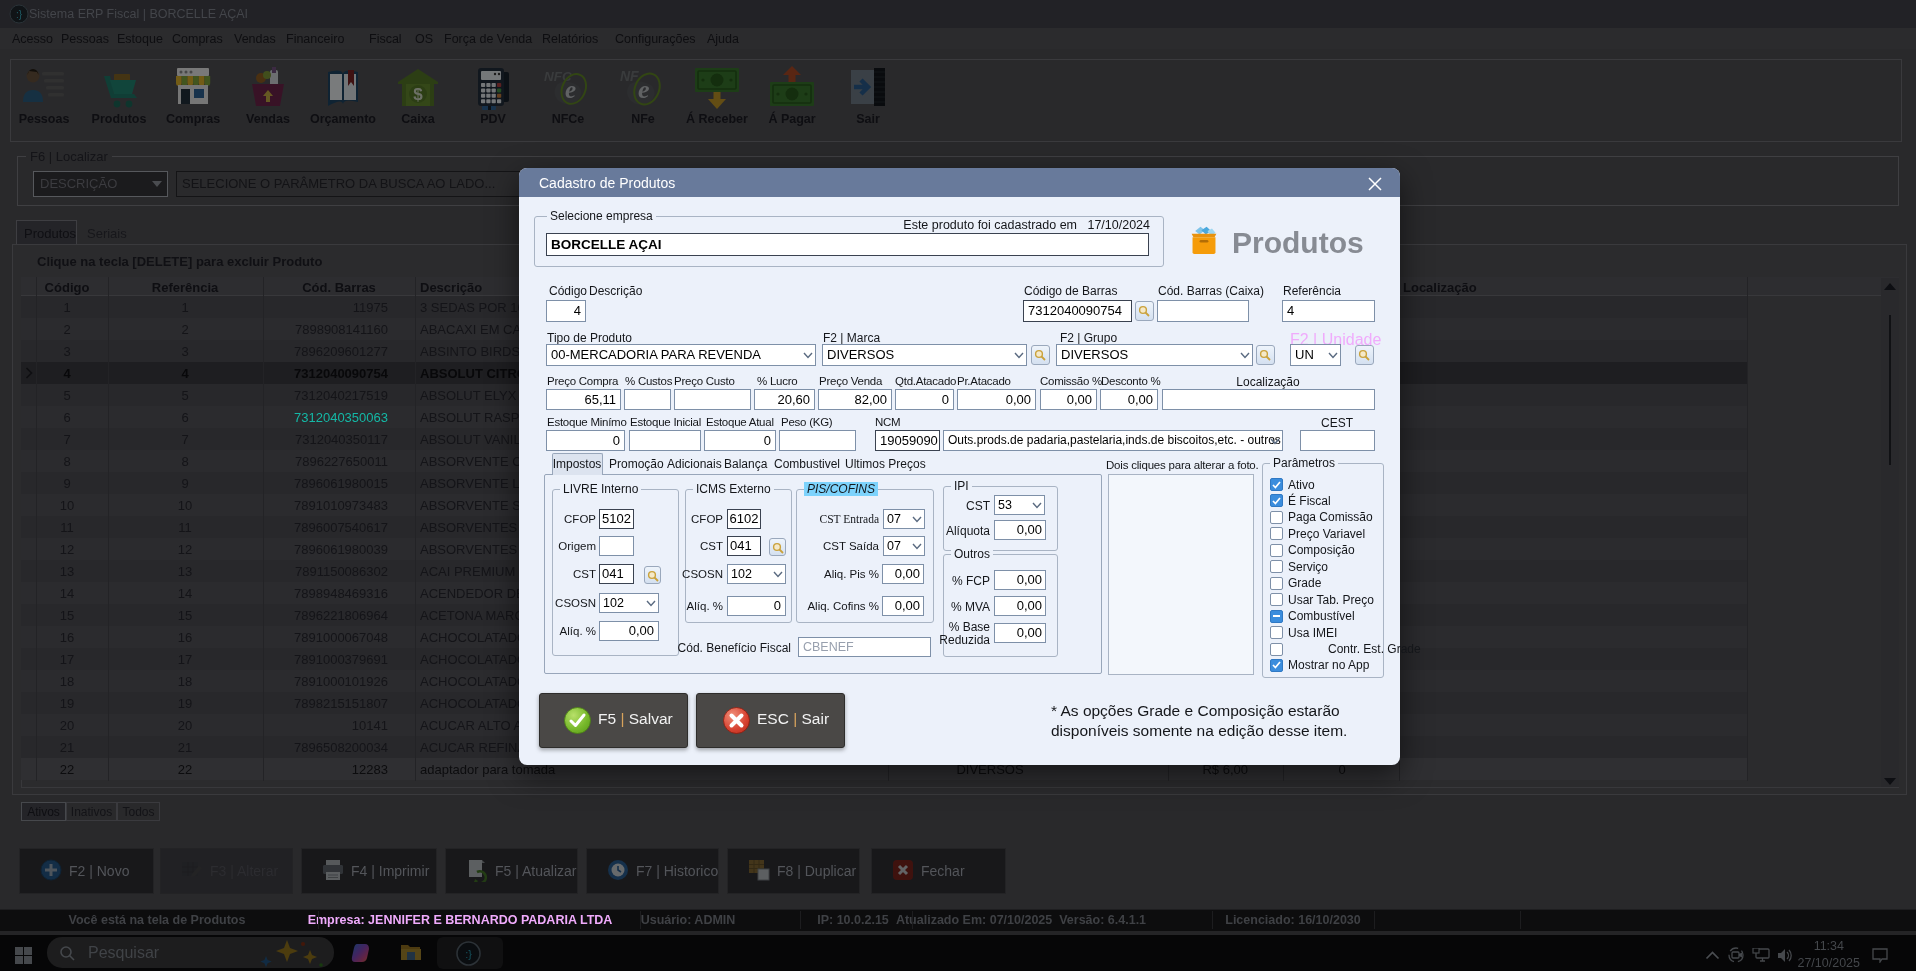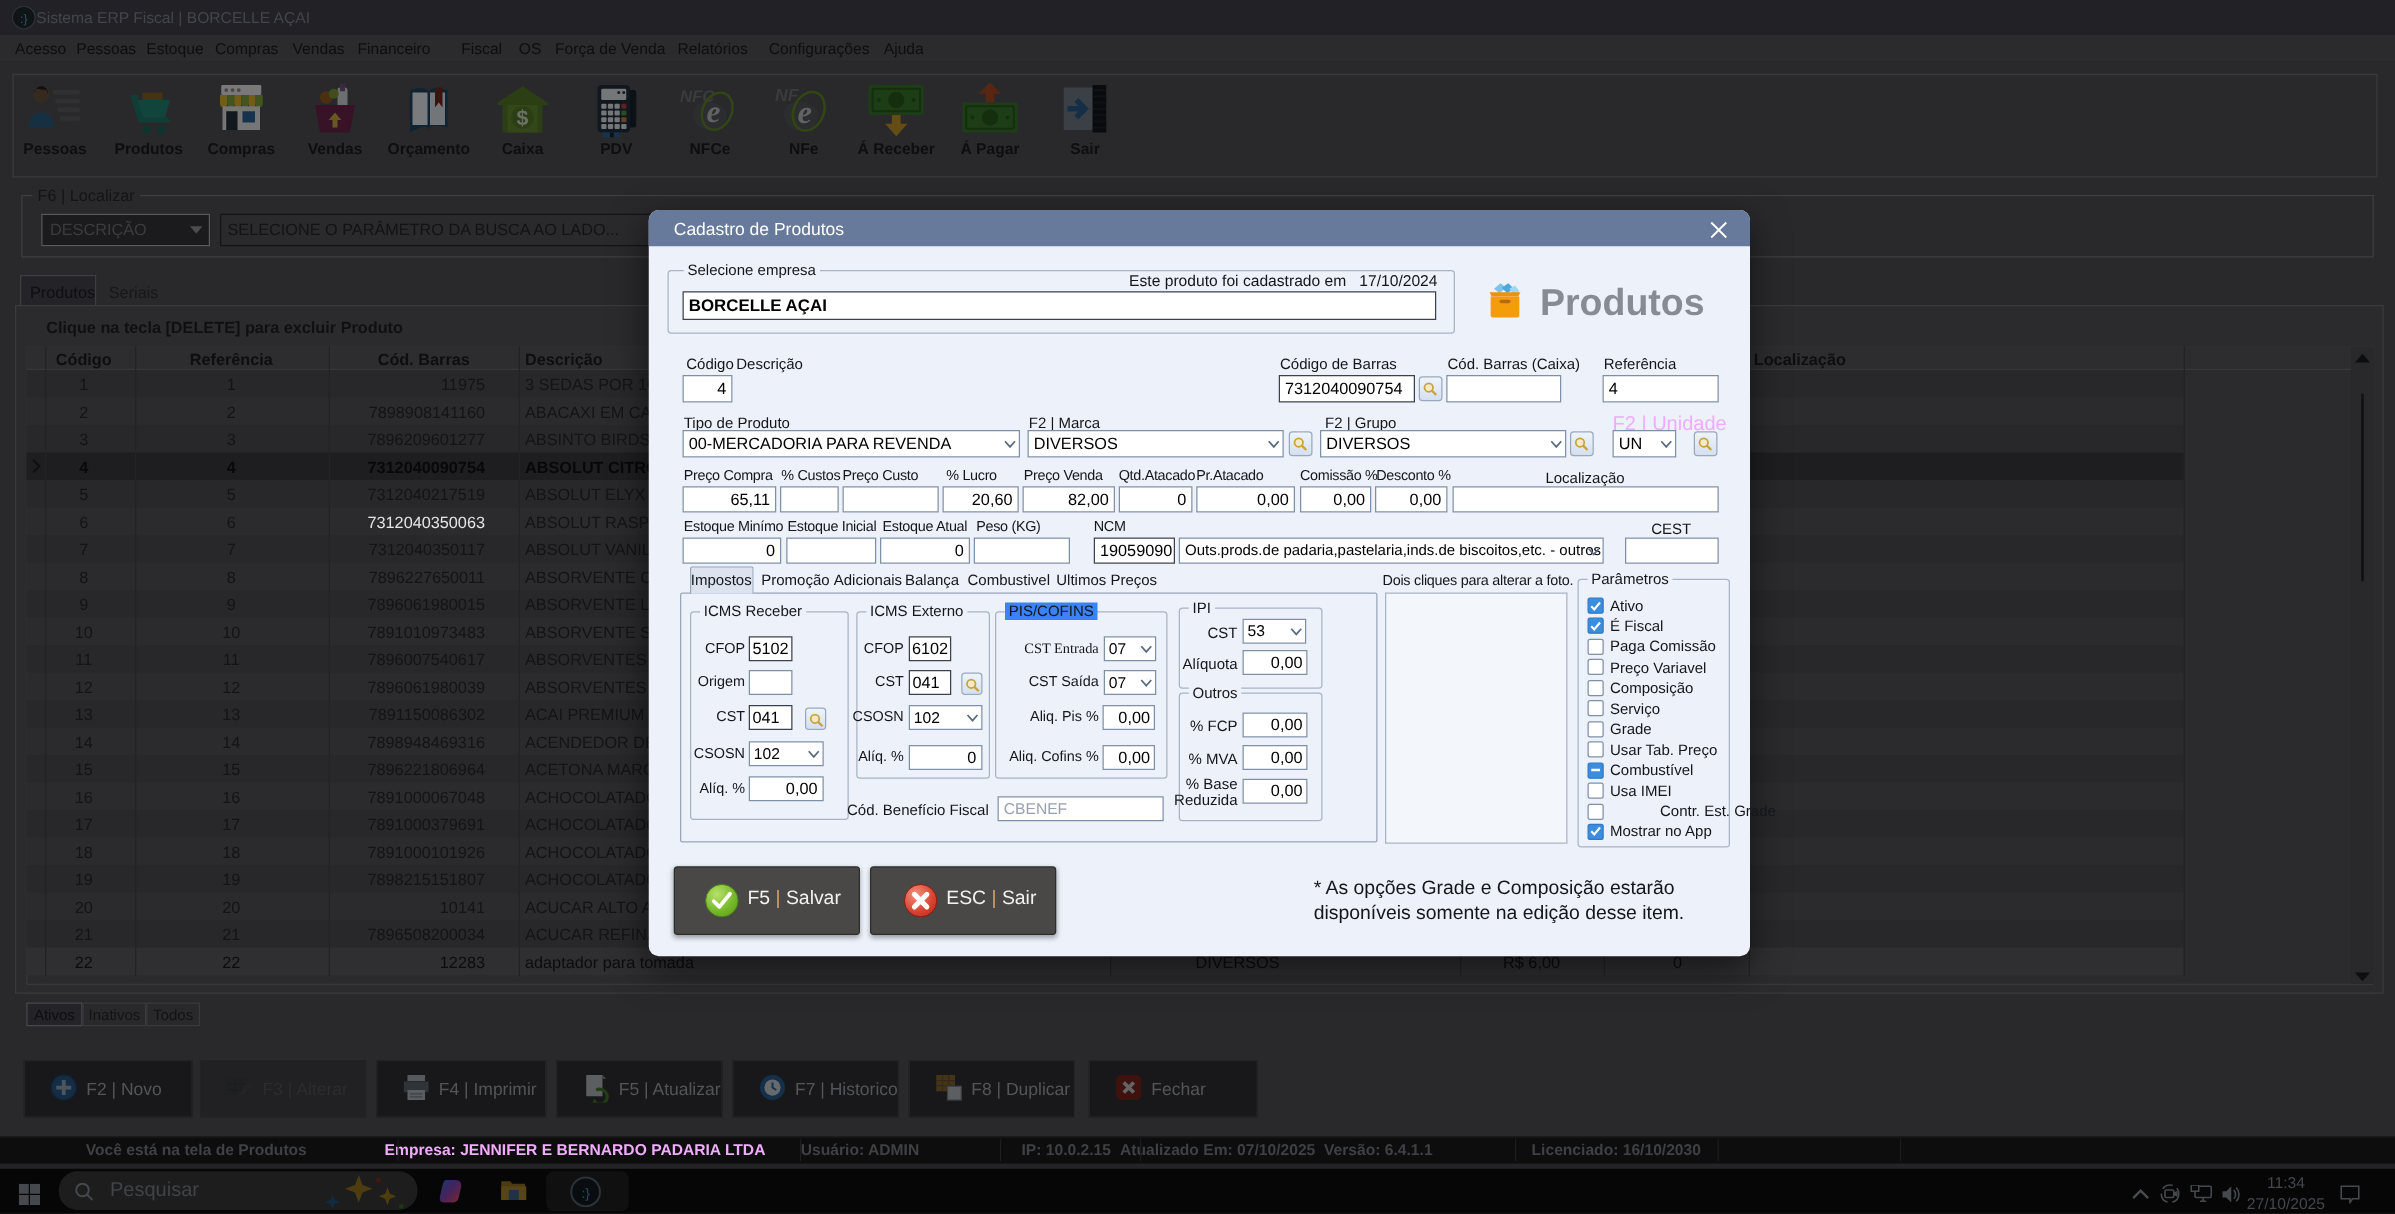--- a/index.html
+++ b/index.html
@@ -257,21 +257,21 @@
       <path d="M1.5 1 L6.5 6 L1.5 11" stroke="#0f0f12" stroke-width="1.6" fill="none"></path>
     </svg>
 <div class="abs" style="left:21px;top:384px;width:1726px;height:22px;background:#28282b;"></div>
 <div class="lbl" style="left:67px;top:388px;transform:translateX(-50%);font-size:13px;color:#141418;font-weight:normal;">5</div>
 <div class="lbl" style="left:185px;top:388px;transform:translateX(-50%);font-size:13px;color:#141418;font-weight:normal;">5</div>
 <div class="lbl" style="left:388px;top:388px;transform:translateX(-100%);font-size:13px;color:#141418;font-weight:normal;">7312040217519</div>
 <div class="lbl" style="left:420px;top:388px;font-size:13px;color:#141418;font-weight:normal;">ABSOLUT ELYX 750ML</div>
 <div class="abs" style="left:21px;top:406px;width:1726px;height:22px;background:#2b2b2e;"></div>
 <div class="lbl" style="left:67px;top:410px;transform:translateX(-50%);font-size:13px;color:#141418;font-weight:normal;">6</div>
 <div class="lbl" style="left:185px;top:410px;transform:translateX(-50%);font-size:13px;color:#141418;font-weight:normal;">6</div>
-<div class="lbl" style="left:388px;top:410px;transform:translateX(-100%);font-size:13px;color:#e5e5e5;font-weight:normal;">7312040350063</div>
+<div class="lbl" style="left:388px;top:410px;transform:translateX(-100%);font-size:13px;color:#14b8a6;font-weight:normal;">7312040350063</div>
 <div class="lbl" style="left:420px;top:410px;font-size:13px;color:#141418;font-weight:normal;">ABSOLUT RASPBERRY 750ML</div>
 <div class="abs" style="left:21px;top:428px;width:1726px;height:22px;background:#28282b;"></div>
 <div class="lbl" style="left:67px;top:432px;transform:translateX(-50%);font-size:13px;color:#141418;font-weight:normal;">7</div>
 <div class="lbl" style="left:185px;top:432px;transform:translateX(-50%);font-size:13px;color:#141418;font-weight:normal;">7</div>
 <div class="lbl" style="left:388px;top:432px;transform:translateX(-100%);font-size:13px;color:#141418;font-weight:normal;">7312040350117</div>
 <div class="lbl" style="left:420px;top:432px;font-size:13px;color:#141418;font-weight:normal;">ABSOLUT VANILIA 750ML</div>
 <div class="abs" style="left:21px;top:450px;width:1726px;height:22px;background:#2b2b2e;"></div>
 <div class="lbl" style="left:67px;top:454px;transform:translateX(-50%);font-size:13px;color:#141418;font-weight:normal;">8</div>
 <div class="lbl" style="left:185px;top:454px;transform:translateX(-50%);font-size:13px;color:#141418;font-weight:normal;">8</div>
 <div class="lbl" style="left:388px;top:454px;transform:translateX(-100%);font-size:13px;color:#141418;font-weight:normal;">7896227650011</div>
@@ -609,21 +609,21 @@
 <div class="abs" style="left:1300px;top:430px;width:75px;height:21px;background:#fff;border:1px solid #7e90a8;font-size:13px;color:#000;text-align:left;padding:0 4px;line-height:19px;white-space:nowrap;overflow:hidden;z-index:2;"></div>
 <div class="abs" style="left:552px;top:453px;width:51px;height:22px;background:#dce3ef;border:1px solid #98a6ba;border-bottom:none;border-radius:2px 2px 0 0;z-index:2;"></div>
 <div class="lbl" style="left:577px;top:457px;font-size:12px;color:#14161a;transform:translateX(-50%);z-index:2;">Impostos</div>
 <div class="lbl" style="left:609px;top:457px;font-size:12px;color:#14161a;z-index:2;">Promoção</div>
 <div class="lbl" style="left:667px;top:457px;font-size:12px;color:#14161a;z-index:2;">Adicionais</div>
 <div class="lbl" style="left:724px;top:457px;font-size:12px;color:#14161a;z-index:2;">Balança</div>
 <div class="lbl" style="left:774px;top:457px;font-size:12px;color:#14161a;z-index:2;">Combustivel</div>
 <div class="lbl" style="left:845px;top:457px;font-size:12px;color:#14161a;z-index:2;">Ultimos Preços</div>
 <div class="abs" style="left:544px;top:474px;width:558px;height:200px;border:1px solid #98a6ba;border-radius:2px;z-index:1;"></div>
 <div class="abs" style="left:552px;top:489px;width:127px;height:167px;border:1px solid #a9b4c4;border-radius:3px;z-index:1;"></div>
-<div class="lbl" style="left:560px;top:482px;font-size:12px;color:#14161a;background:#ecf1fa;padding:0 3px;z-index:3;">ICMS Receber</div>
+<div class="lbl" style="left:560px;top:482px;font-size:12px;color:#14161a;background:#ecf1fa;padding:0 3px;z-index:3;">LIVRE Interno</div>
 <div class="lbl" style="left:596px;top:513px;font-size:11.5px;color:#14161a;transform:translateX(-100%);z-index:2;">CFOP</div>
 <div class="abs" style="left:599px;top:509px;width:35px;height:20px;background:#fff;border:1px solid #3a4250;font-size:13px;color:#000;text-align:left;padding:0 2px;line-height:18px;white-space:nowrap;overflow:hidden;z-index:2;">5102</div>
 <div class="lbl" style="left:596px;top:540px;font-size:11.5px;color:#14161a;transform:translateX(-100%);z-index:2;">Origem</div>
 <div class="abs" style="left:599px;top:536px;width:35px;height:20px;background:#fff;border:1px solid #7e90a8;font-size:13px;color:#000;text-align:left;padding:0 4px;line-height:18px;white-space:nowrap;overflow:hidden;z-index:2;"></div>
 <div class="lbl" style="left:596px;top:568px;font-size:11.5px;color:#14161a;transform:translateX(-100%);z-index:2;">CST</div>
 <div class="abs" style="left:599px;top:564px;width:35px;height:20px;background:#fff;border:1px solid #3a4250;font-size:13px;color:#000;text-align:left;padding:0 2px;line-height:18px;white-space:nowrap;overflow:hidden;z-index:2;">041</div>
 <div class="abs" style="left:644px;top:566px;width:17px;height:18px;background:linear-gradient(#eef4fb,#d4e0f0);border:1px solid #9aa8bc;border-radius:3px;z-index:2;"></div>
 <svg class="abs" style="left:647px;top:570px;z-index:3;" width="13" height="13" viewBox="0 0 13 13">
 <circle cx="5" cy="5" r="3.4" fill="#f5e9c8" stroke="#caa23c" stroke-width="1.4"></circle>
 <path d="M7.5 7.5 L11 11" stroke="#caa23c" stroke-width="1.8"></path>
@@ -649,21 +649,21 @@
 <div class="lbl" style="left:723px;top:568px;font-size:11.5px;color:#14161a;transform:translateX(-100%);z-index:2;">CSOSN</div>
 <div class="abs" style="left:727px;top:564px;width:59px;height:20px;background:#fff;border:1px solid #7e90a8;font-size:12.5px;color:#000;padding:0 3px;line-height:18px;white-space:nowrap;overflow:hidden;z-index:2;">102</div>
 <svg class="abs" style="left:773px;top:571.0px;z-index:3;" width="10" height="7" viewBox="0 0 10 7">
       <path d="M1 1 L5 5.5 L9 1" stroke="#5a6a80" stroke-width="1.4" fill="none"></path>
     </svg>
 <div class="lbl" style="left:723px;top:600px;font-size:11.5px;color:#14161a;transform:translateX(-100%);z-index:2;">Alíq. %</div>
 <div class="abs" style="left:727px;top:596px;width:59px;height:20px;background:#fff;border:1px solid #7e90a8;font-size:13px;color:#000;text-align:right;padding:0 4px;line-height:18px;white-space:nowrap;overflow:hidden;z-index:2;">0</div>
 <div class="lbl" style="left:791px;top:641px;font-size:12px;color:#14161a;transform:translateX(-100%);z-index:2;">Cód. Benefício Fiscal</div>
 <div class="abs" style="left:798px;top:637px;width:133px;height:20px;background:#fff;border:1px solid #7e90a8;font-size:12.5px;color:#98a0ae;text-align:left;padding:0 4px;line-height:18px;white-space:nowrap;overflow:hidden;z-index:2;">CBENEF</div>
 <div class="abs" style="left:796px;top:489px;width:138px;height:134px;border:1px solid #a9b4c4;border-radius:3px;z-index:1;"></div>
-<div class="lbl" style="left:804px;top:482px;font-size:12px;color:#14161a;background:#3b82f6;padding:0 3px;z-index:3;">PIS/COFINS</div>
+<div class="lbl" style="left:804px;top:482px;font-size:12px;color:#14161a;background:#7dd3fc;padding:0 3px;z-index:3;font-style:italic;">PIS/COFINS</div>
 <div class="lbl" style="left:879px;top:513px;font-size:11.5px;color:#14161a;transform:translateX(-100%);z-index:2;font-family:Liberation Serif, serif;">CST Entrada</div>
 <div class="abs" style="left:883px;top:509px;width:42px;height:20px;background:#fff;border:1px solid #7e90a8;font-size:12.5px;color:#000;padding:0 3px;line-height:18px;white-space:nowrap;overflow:hidden;z-index:2;">07</div>
 <svg class="abs" style="left:912px;top:516.0px;z-index:3;" width="10" height="7" viewBox="0 0 10 7">
       <path d="M1 1 L5 5.5 L9 1" stroke="#5a6a80" stroke-width="1.4" fill="none"></path>
     </svg>
 <div class="lbl" style="left:879px;top:540px;font-size:11.5px;color:#14161a;transform:translateX(-100%);z-index:2;">CST Saída</div>
 <div class="abs" style="left:883px;top:536px;width:42px;height:20px;background:#fff;border:1px solid #7e90a8;font-size:12.5px;color:#000;padding:0 3px;line-height:18px;white-space:nowrap;overflow:hidden;z-index:2;">07</div>
 <svg class="abs" style="left:912px;top:543.0px;z-index:3;" width="10" height="7" viewBox="0 0 10 7">
       <path d="M1 1 L5 5.5 L9 1" stroke="#5a6a80" stroke-width="1.4" fill="none"></path>
     </svg>

